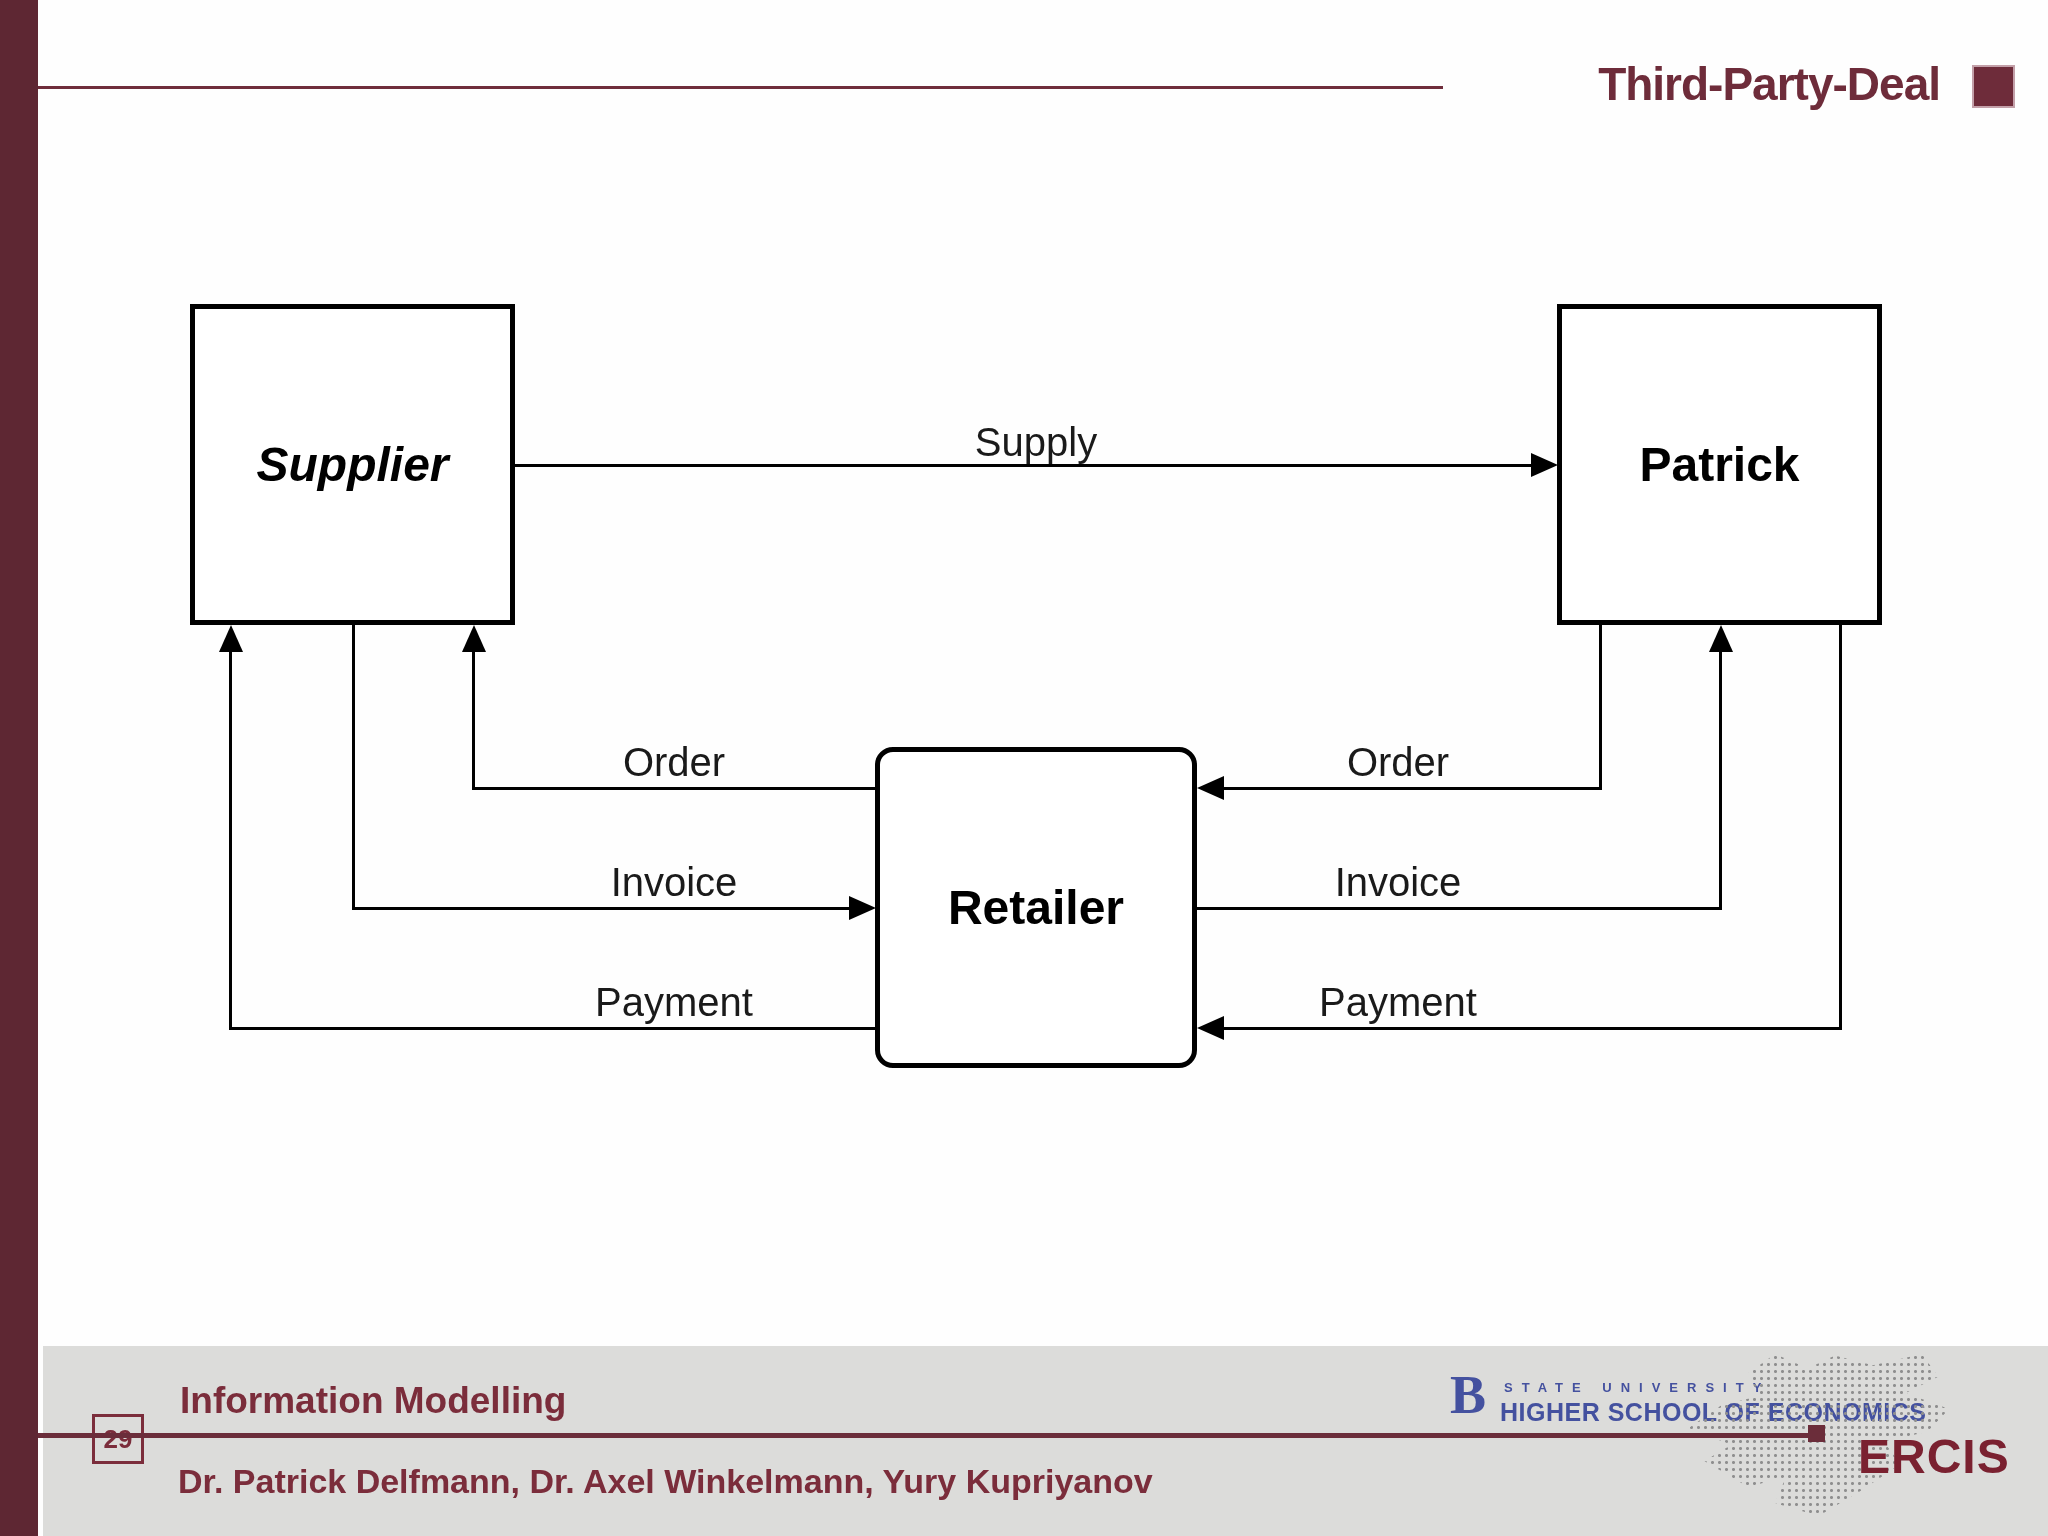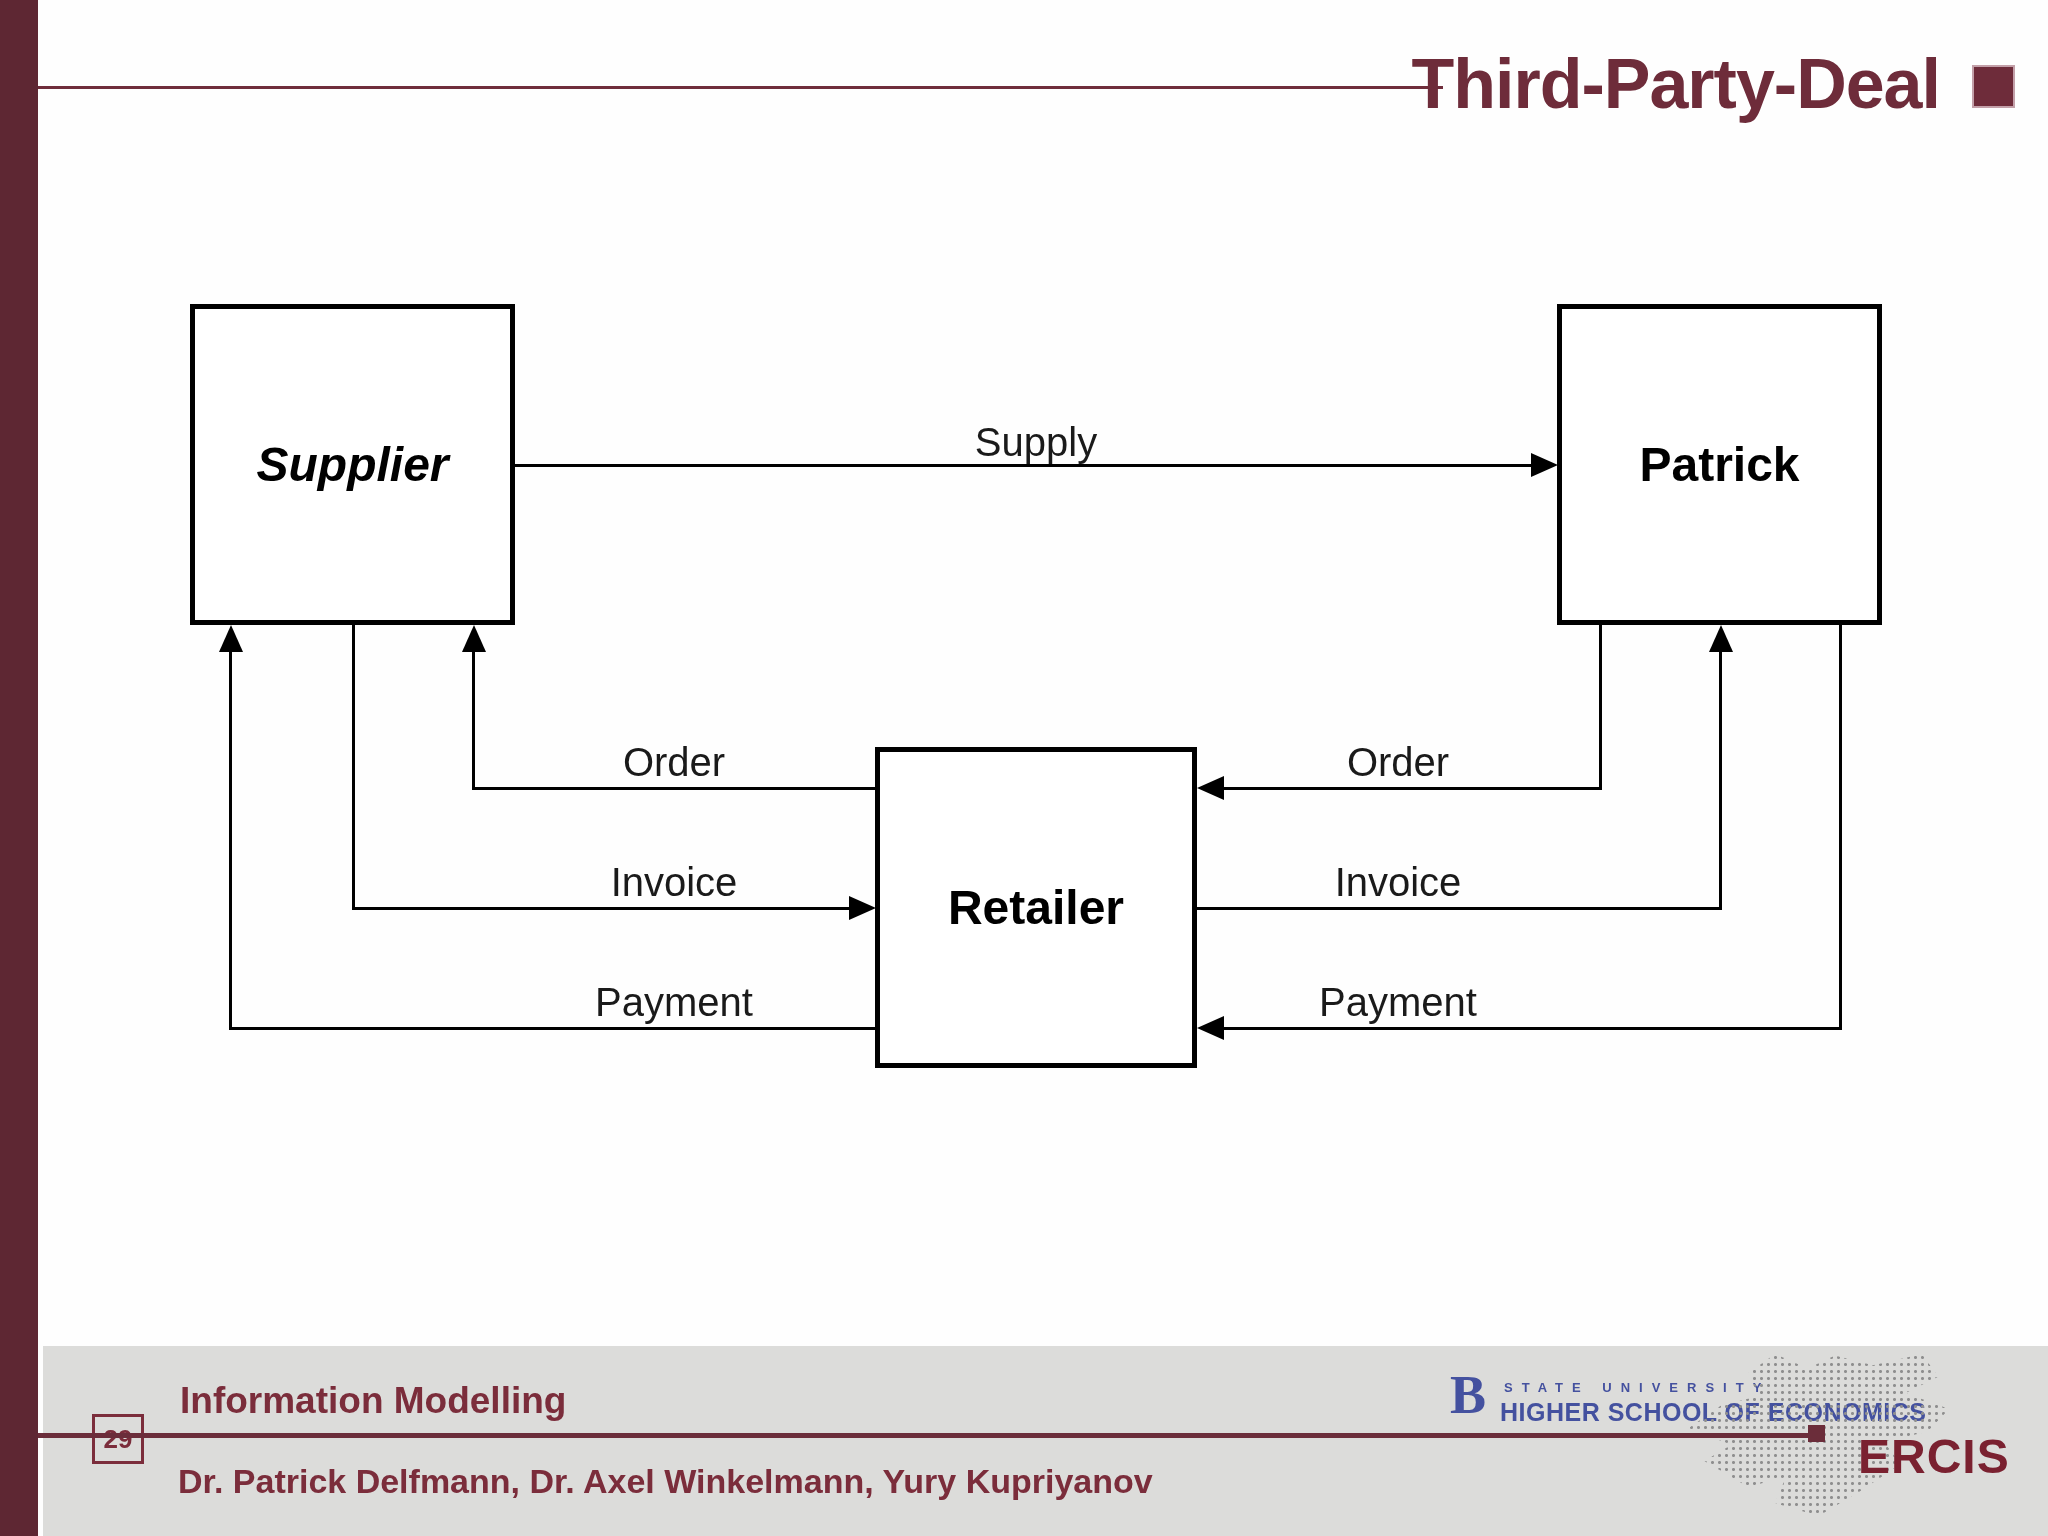--- a/index.html
+++ b/index.html
@@ -4,21 +4,21 @@
 <style>
   html,body{margin:0;padding:0;}
   body{width:2048px;height:1536px;position:relative;overflow:hidden;background:#fefefe;
        font-family:"Liberation Sans", sans-serif;}
   .abs{position:absolute;}
 
   
   .accent-bar{left:0;top:0;width:38px;height:1536px;background:#5e2733;}
   .header-rule{left:38px;top:86px;width:1405px;height:3px;background:#6f2d3b;}
   .page-title{left:900px;top:44px;width:1040px;height:80px;text-align:right;
-              font-size:70px;font-weight:bold;color:#6e2c3a;letter-spacing:-1px;line-height:80px;}
+              font-size:46px;font-weight:bold;color:#6e2c3a;letter-spacing:-1px;line-height:80px;}
   .title-square{left:1972px;top:65px;width:43px;height:43px;background:#6e2c3a;border:2px solid #c3a0a9;box-sizing:border-box;}
 
   
   .node{border:5px solid #000;background:#fff;box-sizing:border-box;
         display:flex;align-items:center;justify-content:center;}
   .node-label{font-size:48px;font-weight:bold;color:#000;}
   .line{background:#000;}
   .flow-label{font-size:40px;color:#1a1a1a;width:400px;text-align:center;line-height:44px;}
   .arr{width:0;height:0;}
   .arr-right{border-top:12px solid transparent;border-bottom:12px solid transparent;border-left:27px solid #000;}
@@ -55,21 +55,21 @@
 <div class="abs header-rule"></div>
 <div class="abs page-title">Third-Party-Deal</div>
 <div class="abs title-square"></div>
 
 <div class="abs node" style="left:190px;top:304px;width:325px;height:321px;font-style:italic;">
   <span class="node-label">Supplier</span>
 </div>
 <div class="abs node" style="left:1557px;top:304px;width:325px;height:321px;">
   <span class="node-label">Patrick</span>
 </div>
-<div class="abs node" style="left:875px;top:747px;width:322px;height:321px;">
+<div class="abs node" style="left:875px;top:747px;width:322px;height:321px;border-radius:18px;">
   <span class="node-label">Retailer</span>
 </div>
 
 <div class="abs line" style="left:515px;top:464px;width:1020px;height:3px;"></div>
 <div class="abs arr arr-right" style="left:1531px;top:453px;"></div>
 <div class="abs flow-label" style="left:836px;top:420px;">Supply</div>
 
 <div class="abs line" style="left:472px;top:787px;width:403px;height:3px;"></div>
 <div class="abs line" style="left:472px;top:648px;width:3px;height:142px;"></div>
 <div class="abs arr arr-up" style="left:462px;top:625px;"></div>

